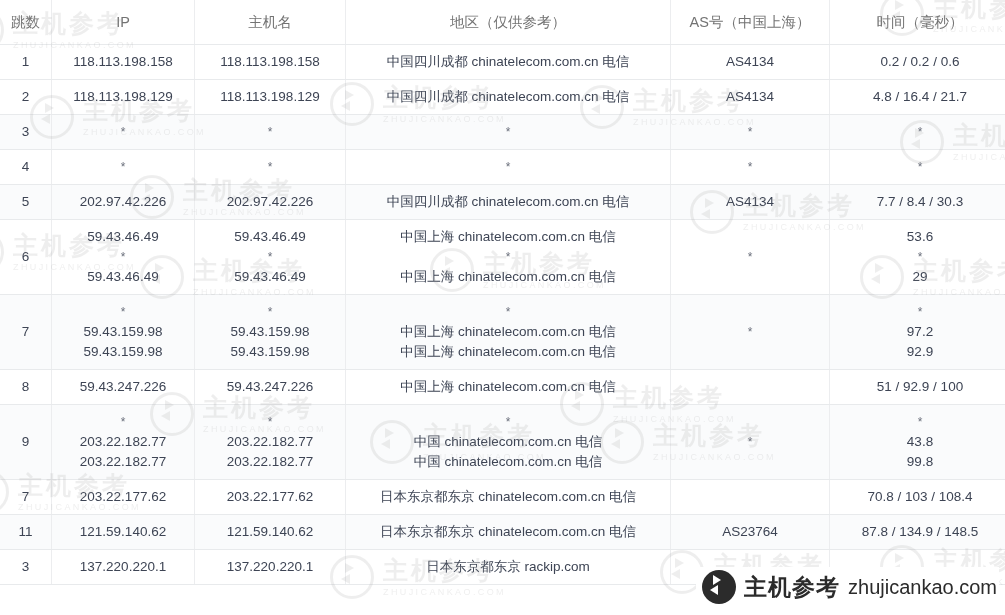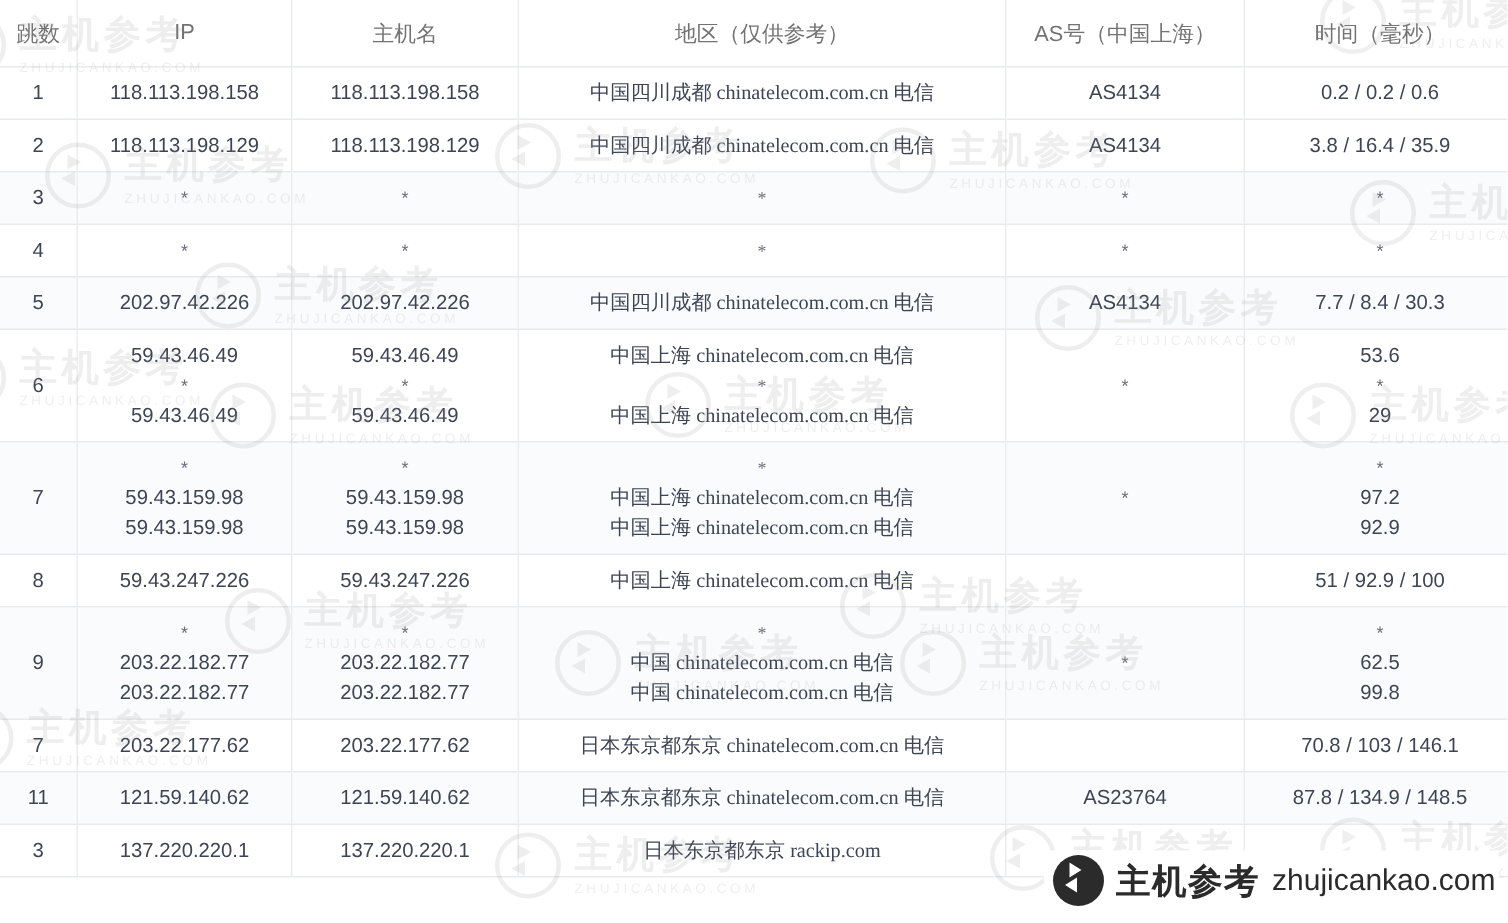--- a/index.html
+++ b/index.html
@@ -168,21 +168,21 @@
 
   td.col-hop {
     font-size: 14px;
     color: #4a5162;
     vertical-align: top;
   }
   tr.single td.col-hop { vertical-align: middle; }
   td.col-ip  { color: #5b8cb3; }
   td.col-as  { color: #5b8cb3; }
   td.col-host, td.col-geo, td.col-time { color: #3d4454; }
-  td.col-geo { font-size: 13px; font-family: Liberation Serif, serif; }
+  td.col-geo { font-size: 13px; }
   td.col-as, td.col-time { vertical-align: middle; }
 
   .cellline { display: block; }
   .star { display: block; color: #6a6f7b; font-size: 12px; }
 </style>
 </head>
 <body>
 
 <div id="watermark-layer">
     <div class="wm" style="left: -40px; top: 8px;">
@@ -365,21 +365,21 @@
         <td class="col-host">
           <span class="cellline">118.113.198.129</span>
         </td>
         <td class="col-geo">
           <span class="cellline">中国四川成都 chinatelecom.com.cn 电信</span>
         </td>
         <td class="col-as">
           <span class="cellline">AS4134</span>
         </td>
         <td class="col-time">
-          <span class="cellline">3.8 / 16.4 / 35.9</span>
+          <span class="cellline">4.8 / 16.4 / 21.7</span>
         </td>
       </tr>
       <tr class="striped single">
         <td class="col-hop">3</td>
         <td class="col-ip">
           <span class="star">*</span>
         </td>
         <td class="col-host">
           <span class="star">*</span>
         </td>
@@ -514,40 +514,40 @@
         <td class="col-geo">
           <span class="star">*</span>
           <span class="cellline">中国 chinatelecom.com.cn 电信</span>
           <span class="cellline">中国 chinatelecom.com.cn 电信</span>
         </td>
         <td class="col-as">
           <span class="star">*</span>
         </td>
         <td class="col-time">
           <span class="star">*</span>
-          <span class="cellline">62.5</span>
+          <span class="cellline">43.8</span>
           <span class="cellline">99.8</span>
         </td>
       </tr>
       <tr class=" single">
         <td class="col-hop">7</td>
         <td class="col-ip">
           <span class="cellline">203.22.177.62</span>
         </td>
         <td class="col-host">
           <span class="cellline">203.22.177.62</span>
         </td>
         <td class="col-geo">
           <span class="cellline">日本东京都东京 chinatelecom.com.cn 电信</span>
         </td>
         <td class="col-as">
           <span class="cellline"></span>
         </td>
         <td class="col-time">
-          <span class="cellline">70.8 / 103 / 146.1</span>
+          <span class="cellline">70.8 / 103 / 108.4</span>
         </td>
       </tr>
       <tr class="striped single">
         <td class="col-hop">11</td>
         <td class="col-ip">
           <span class="cellline">121.59.140.62</span>
         </td>
         <td class="col-host">
           <span class="cellline">121.59.140.62</span>
         </td>

